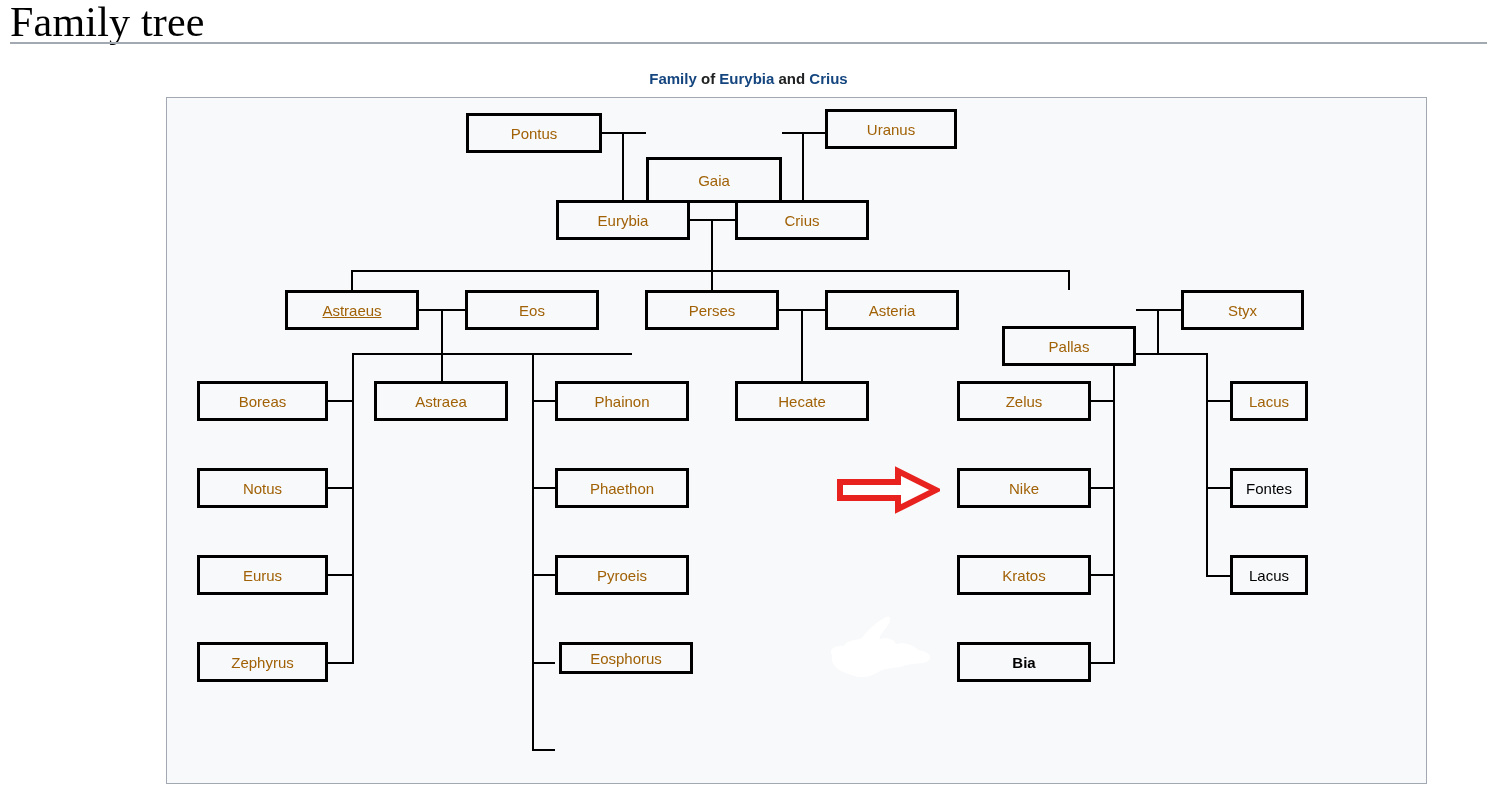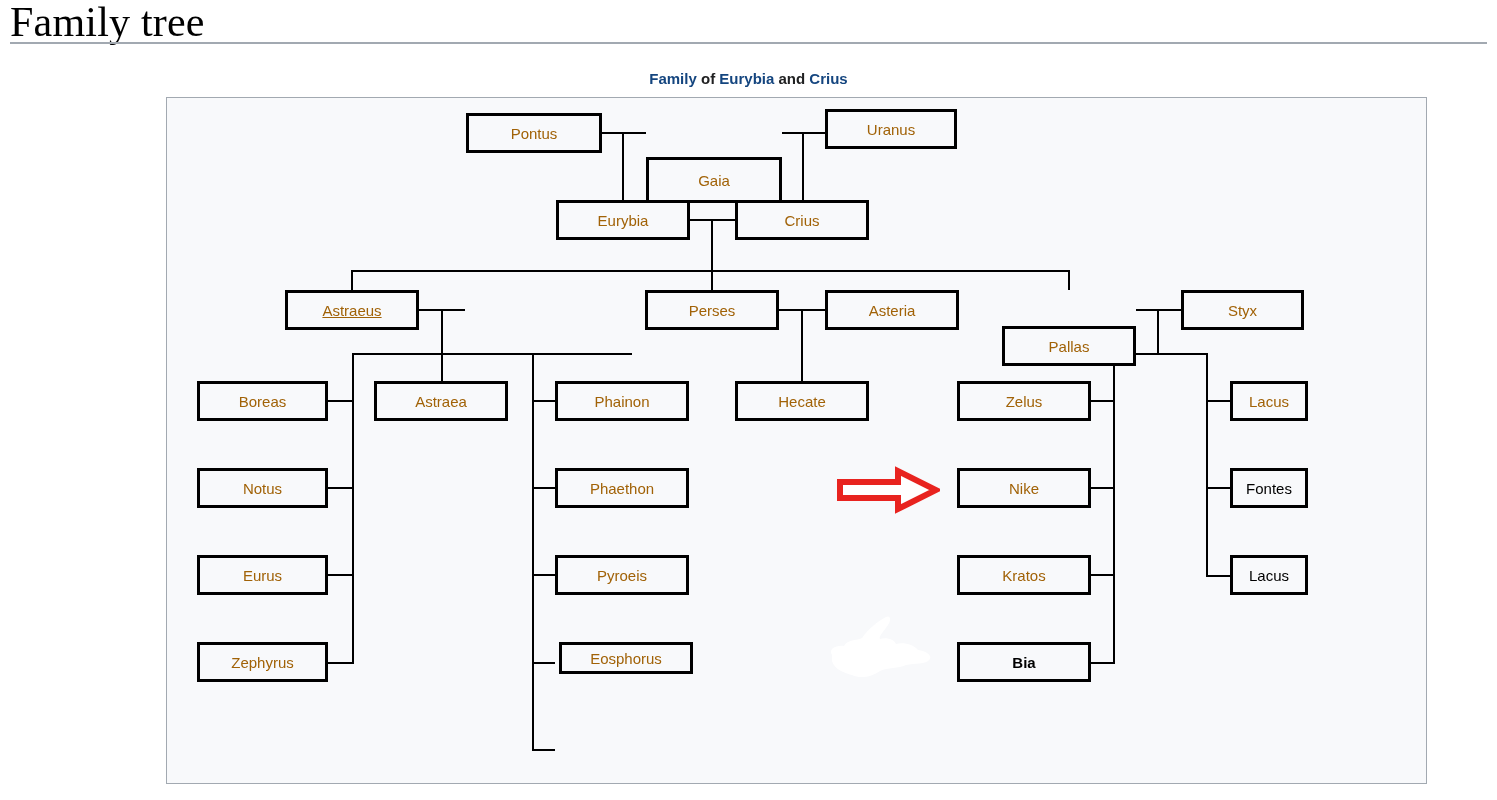--- a/index.html
+++ b/index.html
@@ -136,20 +136,21 @@
     <div class="ln lnh" style="left:1039px;top:477px;width:24px;"></div>
 
     <div class="node" style="left:299px;top:15px;width:136px;height:40px;">Pontus</div>
     <div class="node" style="left:479px;top:15px;width:136px;height:46px;margin-top:44px;">Gaia</div>
     <div class="node" style="left:658px;top:11px;width:132px;height:40px;">Uranus</div>
 
     <div class="node" style="left:389px;top:102px;width:134px;height:40px;">Eurybia</div>
     <div class="node" style="left:568px;top:102px;width:134px;height:40px;">Crius</div>
 
     <div class="node" style="left:118px;top:192px;width:134px;height:40px;text-decoration:underline;">Astraeus</div>
+    <div class="node" style="left:298px;top:192px;width:134px;height:40px;">Eos</div>
     <div class="node" style="left:478px;top:192px;width:134px;height:40px;">Perses</div>
     <div class="node" style="left:658px;top:192px;width:134px;height:40px;">Asteria</div>
     <div class="node" style="left:835px;top:192px;width:134px;height:40px;margin-top:36px;">Pallas</div>
     <div class="node" style="left:1014px;top:192px;width:123px;height:40px;">Styx</div>
 
     <div class="node" style="left:30px;top:283px;width:131px;height:40px;">Boreas</div>
     <div class="node" style="left:207px;top:283px;width:134px;height:40px;">Astraea</div>
     <div class="node" style="left:388px;top:283px;width:134px;height:40px;">Phainon</div>
     <div class="node" style="left:568px;top:283px;width:134px;height:40px;">Hecate</div>
     <div class="node" style="left:790px;top:283px;width:134px;height:40px;">Zelus</div>

